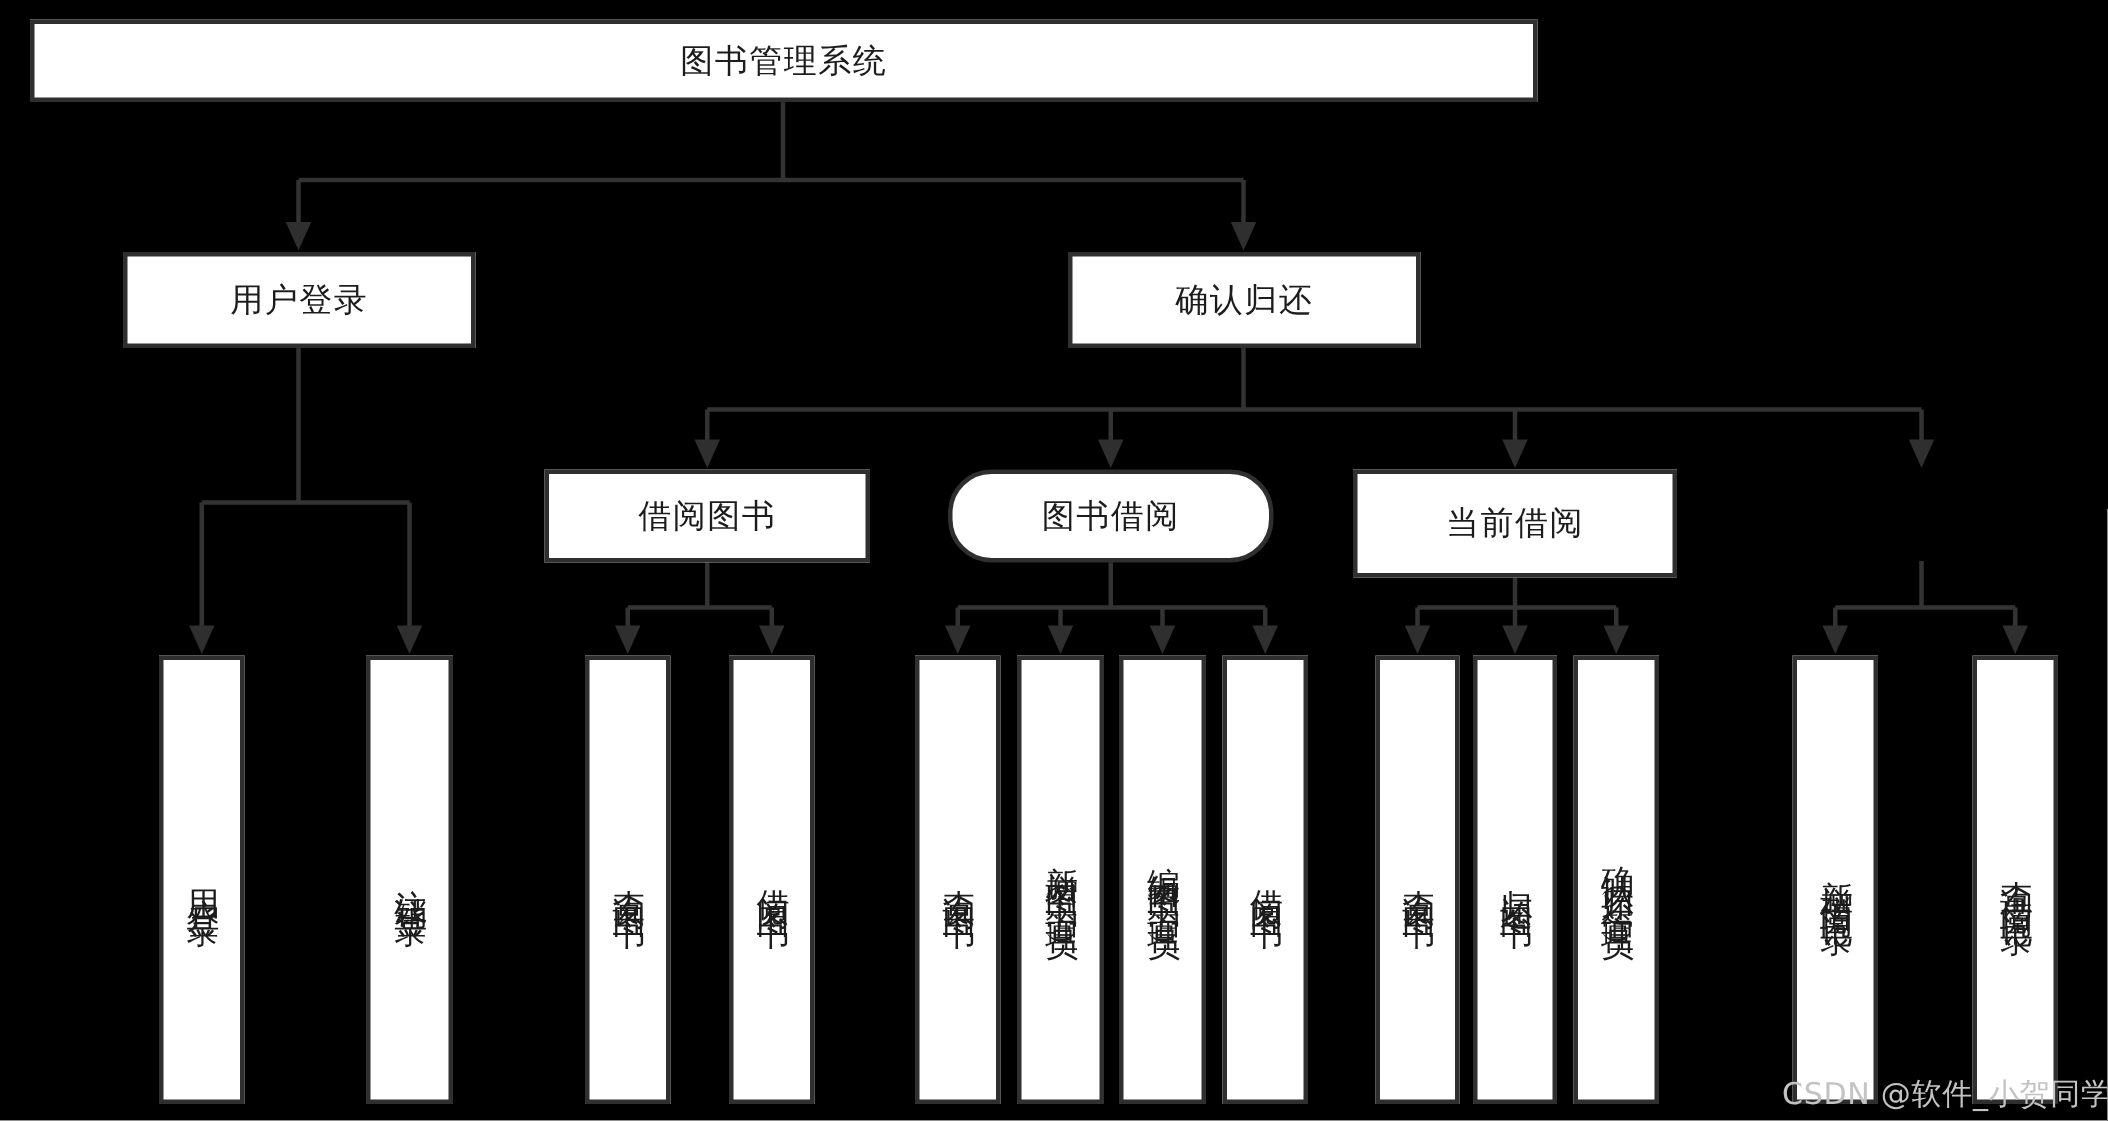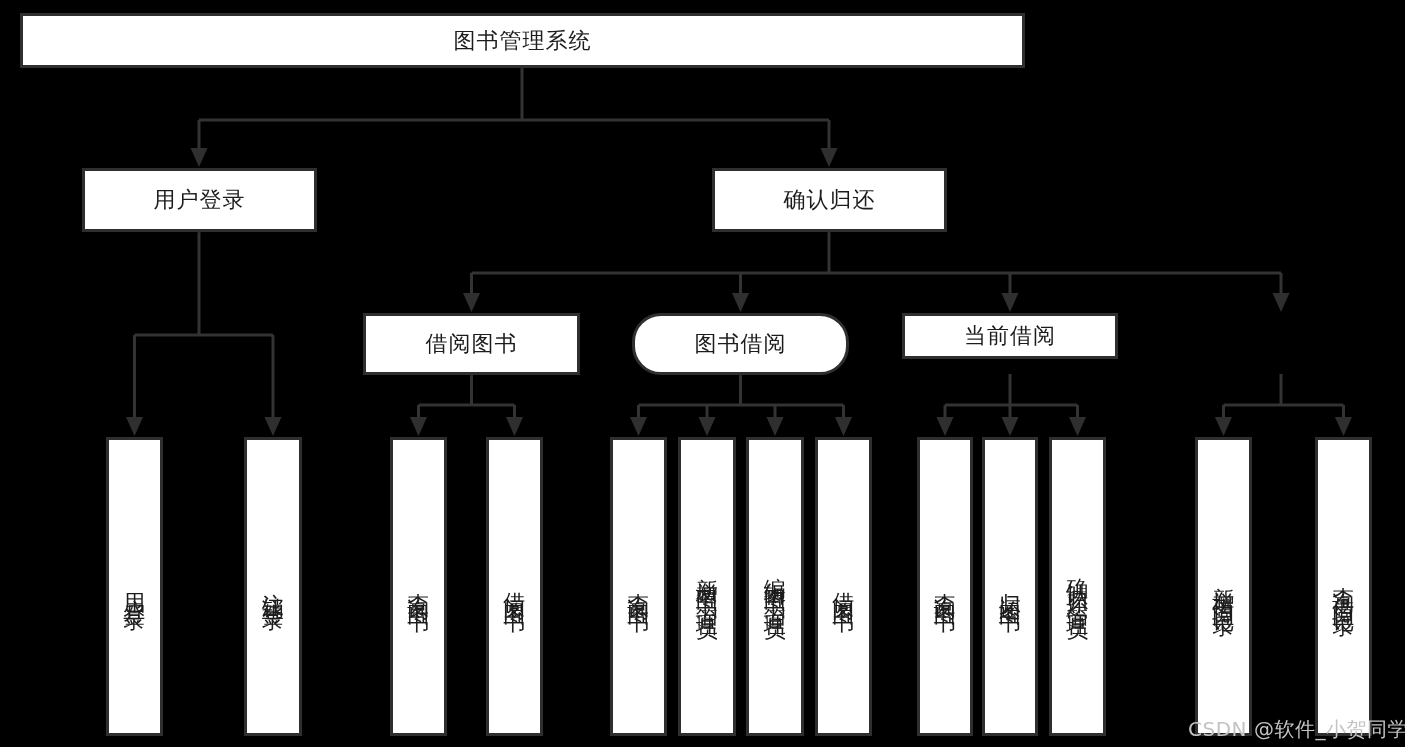--- a/index.html
+++ b/index.html
@@ -85,21 +85,21 @@
   <div class="node" style="left:712px;top:168px;width:235px;height:64px;">
     <span>确认归还</span>
   </div>
 
   <div class="node" style="left:363px;top:313px;width:217px;height:62px;">
     <span>借阅图书</span>
   </div>
   <div class="node" style="left:632px;top:313px;width:217px;height:62px;border-radius:29px;">
     <span>图书借阅</span>
   </div>
-  <div class="node" style="left:902px;top:313px;width:216px;height:46px;">
+  <div class="node" style="left:902px;top:313px;width:216px;height:72px;">
     <span>当前借阅</span>
   </div>
 
   <div class="node leaf" style="left:106px;top:437px;width:57px;height:299px;">
     <span>用户登录</span>
   </div>
   <div class="node leaf" style="left:244px;top:437px;width:58px;height:299px;">
     <span>注销登录</span>
   </div>
 

